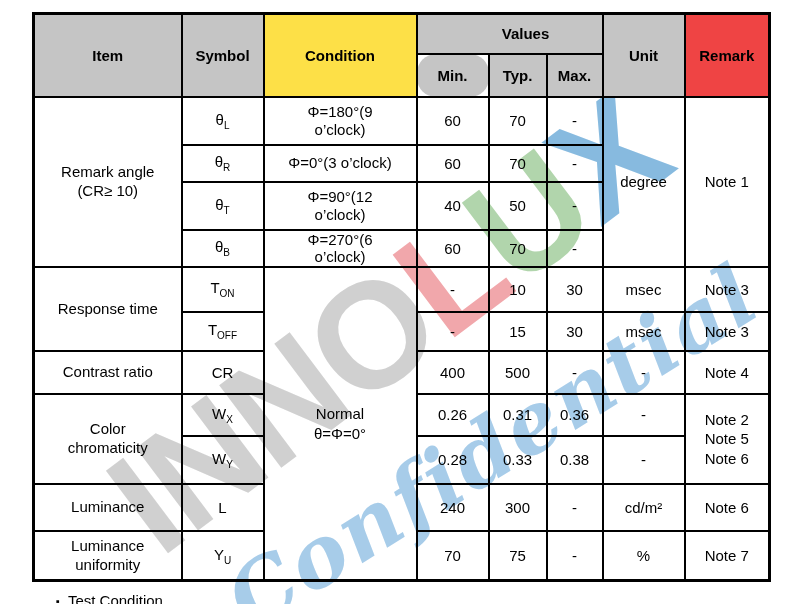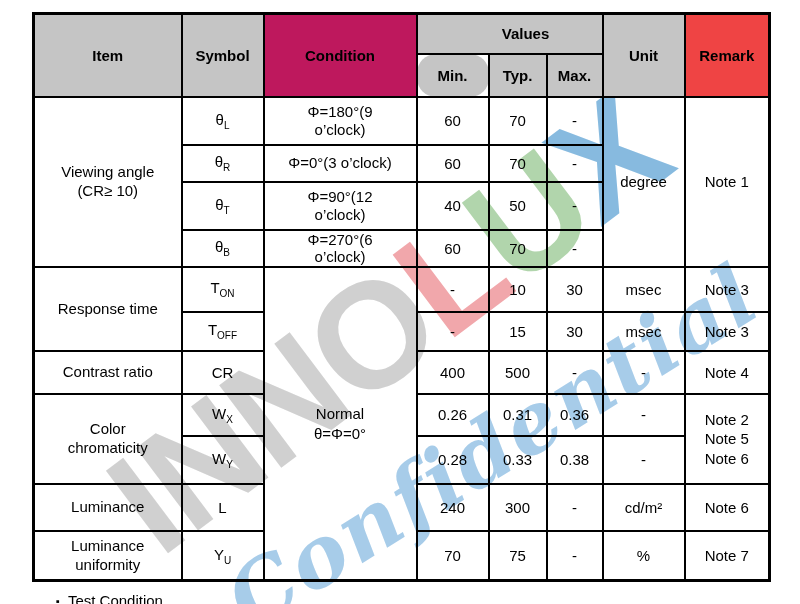--- a/index.html
+++ b/index.html
@@ -68,34 +68,34 @@
         <col style="width:58px">
         <col style="width:56px">
       <col style="width:82px">
         <col style="width:85px">
     </colgroup>
     <tbody>
 
       <tr style="height:40px">
         <th rowspan="2" style="background-color: rgb(197, 197, 197);">Item</th>
         <th rowspan="2" style="background-color: rgb(197, 197, 197);">Symbol</th>
-        <th rowspan="2" style="background-color: #be185d;">Condition</th>
+        <th rowspan="2" style="background-color: #fde047;">Condition</th>
         <th colspan="3" style="background-color: rgb(197, 197, 197); padding-left: 32px;">Values</th>
         <th rowspan="2" style="background-color: rgb(197, 197, 197);">Unit</th>
         <th rowspan="2" style="background-color: #ef4444;">Remark</th>
       </tr>
       <tr style="height:43px">
         <th style="background-color: rgb(197, 197, 197); border-radius: 19px;">Min.</th>
         <th style="background-color: rgb(197, 197, 197);">Typ.</th>
         <th style="background-color: rgb(197, 197, 197);">Max.</th>
       </tr>
 
       <tr style="height:48px">
         <td rowspan="4" class="item-cell">
-          <span class="ln">Viewing angle</span>
+          <span class="ln">Remark angle</span>
           <span class="ln">(CR≥ 10)</span>
         </td>
         <td><span>θ</span><sub class="sp">L</sub></td>
         <td class="cond-cell">
           <span class="ln">Φ=180°(9</span>
             <span class="ln">o’clock)</span>
         </td>
         <td>60</td>
         <td>70</td>
         <td>-</td>

